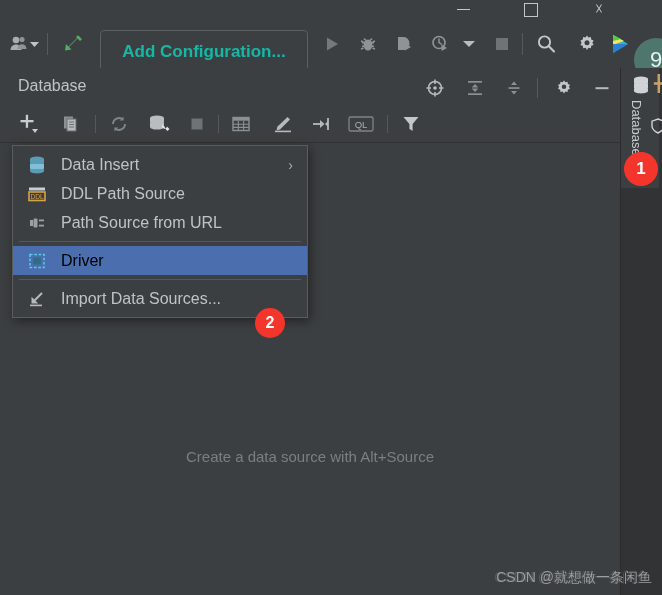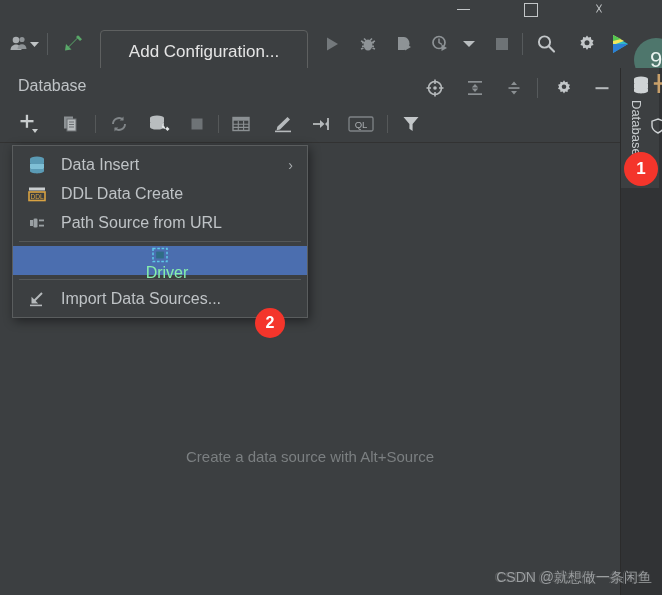--- a/index.html
+++ b/index.html
@@ -83,27 +83,28 @@
   #btn-profile { left: 4px;  width: 40px; }
   #sep-a       { left: 47px; }
   #btn-build   { left: 56px; width: 36px; }
   #btn-addconf {
     left: 100px;
     top: 10px;
     width: 208px; height: 44px;
     border: 1px solid #5e6060;
     border-radius: 4px;
     background: #3c3f41;
-    color: #e5e5e5;
+    color: #14b8a6;
     font-size: 17px;
     display: flex;
     align-items: center;
     justify-content: center;
     position: absolute;
     box-sizing: border-box;
+    font-weight: bold;
   }
   #btn-run     { left: 316px; width: 32px; }
   #btn-debug   { left: 352px; width: 32px; }
   #btn-cover   { left: 388px; width: 32px; }
   #btn-profiler{ left: 424px; width: 32px; }
   #btn-profdrop{ left: 458px; width: 22px; }
   #btn-stop    { left: 486px; width: 32px; }
   #sep-b       { left: 522px; }
   #btn-search  { left: 530px; width: 32px; }
   #btn-settings{ left: 570px; width: 34px; }
@@ -234,22 +235,21 @@
   .mi .mi-ico {
     width: 24px;
     min-width: 24px;
     display: flex;
     align-items: center;
     justify-content: flex-start;
     margin-right: 10px;
   }
   .mi.sel {
     background: #4b6eaf;
-    color: #86efac;
-    flex-direction: column;
+    color: #000000;
   }
   .mi .submenu-arrow {
     position: absolute;
     right: 14px;
     font-size: 14px;
     color: #a9adb0;
   }
   .msep {
     height: 1px;
     background: #555859;
@@ -599,21 +599,21 @@
       <span class="submenu-arrow">›</span>
     </div>
     <div class="mi">
       <span class="mi-ico">
         <svg width="20" height="18" viewBox="0 0 20 18">
           <rect x="2" y="2.5" width="16" height="3" fill="#c9cdcf"></rect>
           <rect x="2" y="7" width="16" height="8.5" fill="none" stroke="#d9a343" stroke-width="1.6"></rect>
           <text x="10" y="14" font-family="Liberation Sans, sans-serif" font-size="6.6" fill="#d9a343" text-anchor="middle">DDL</text>
         </svg>
       </span>
-      <span>DDL Data Create</span>
+      <span>DDL Path Source</span>
     </div>
     <div class="mi">
       <span class="mi-ico">
         <svg width="20" height="18" viewBox="0 0 20 18">
           <path d="M3 6 H6 V12 H3 Z" fill="#9aa0a3"></path>
           <rect x="6.5" y="4.5" width="4" height="9" rx="1.3" fill="#9aa0a3"></rect>
           <rect x="12" y="5.5" width="5" height="1.8" fill="#9aa0a3"></rect>
           <rect x="12" y="10.7" width="5" height="1.8" fill="#9aa0a3"></rect>
         </svg>
       </span>

